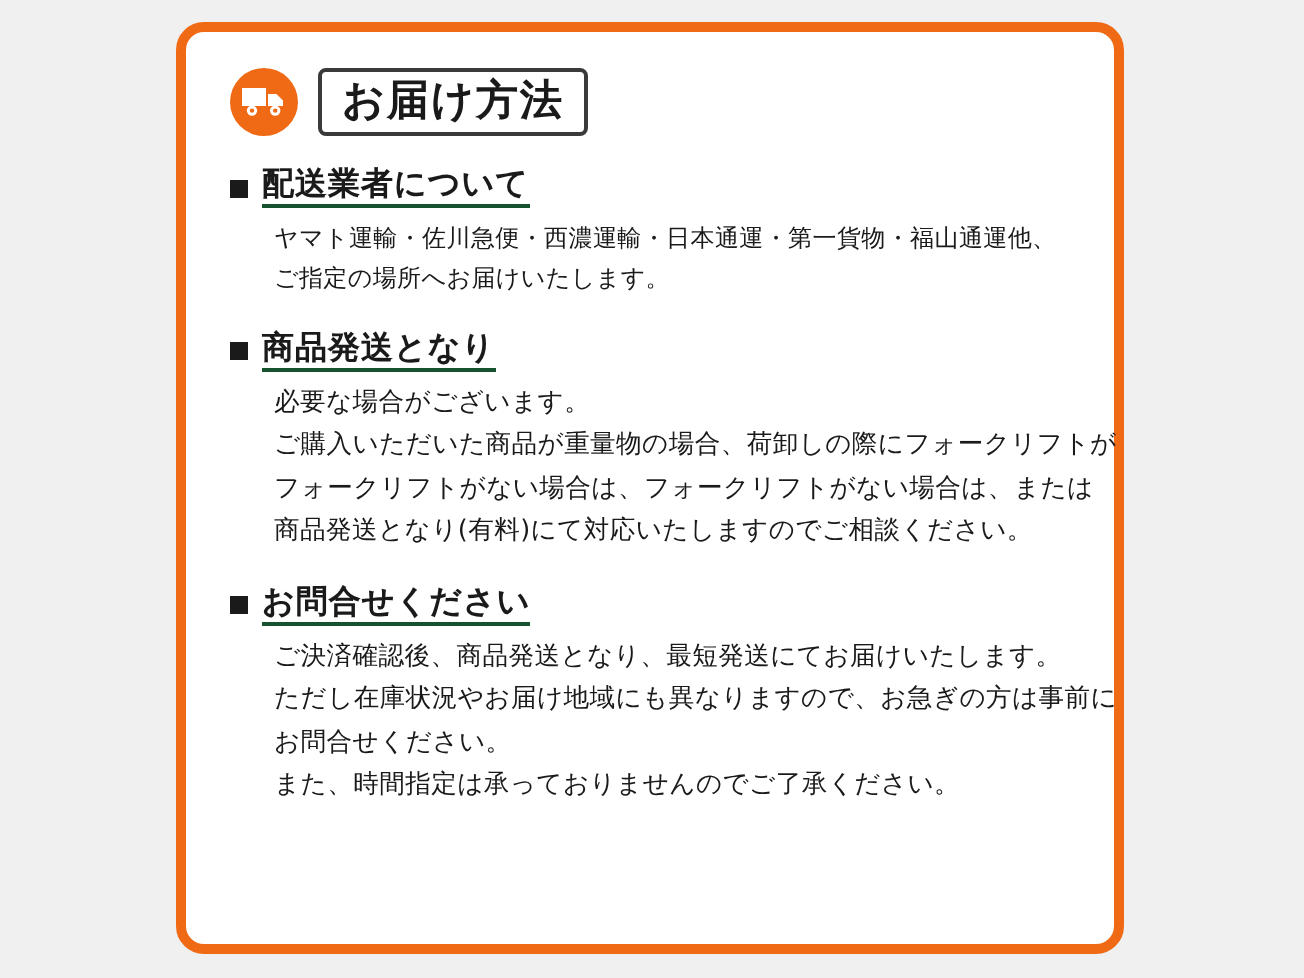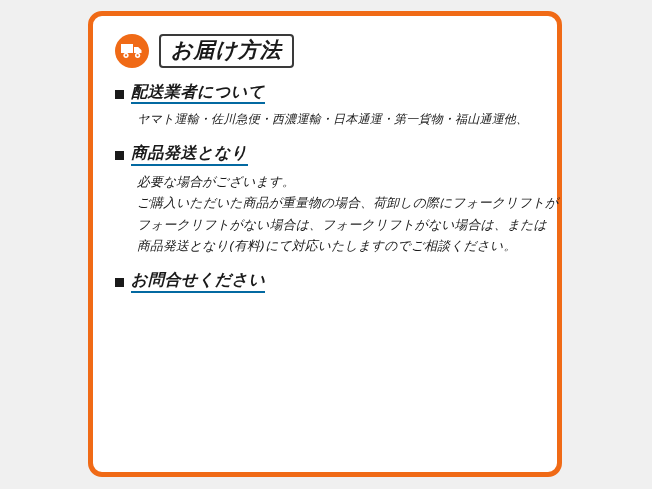--- a/index.html
+++ b/index.html
@@ -28,21 +28,20 @@
     width: 474px;
     height: 466px;
     background: #ffffff;
     border: 5px solid #f06a16;
     border-radius: 14px;
     box-sizing: border-box;
   }
 
   .card-inner {
     padding: 18px 22px 10px 22px;
-    font-style: italic;
   }
 
   
   .title-row {
     display: flex;
     align-items: center;
     gap: 10px;
     margin-bottom: 14px;
   }
 
@@ -89,21 +88,21 @@
     background: #1a1a1a;
     flex: 0 0 auto;
     position: relative;
     top: 1px;
   }
   .section-title {
     font-size: 16px;
     font-weight: bold;
     color: #1a1a1a;
     letter-spacing: 0.5px;
-    border-bottom: 2px solid #0369a1;
+    border-bottom: 2px solid #14532d;
     padding-bottom: 1px;
     line-height: 1.2;
   }
 
   .body-lines {
     padding-left: 22px;
   }
   .body-line {
     font-size: 12px;
     color: #1a1a1a;
@@ -139,20 +138,21 @@
         </div>
       </div>
 
       <div class="section">
         <div class="section-head">
           <span class="sq"></span>
           <span class="section-title">配送業者について</span>
         </div>
         <div class="body-lines">
           <div class="body-line">ヤマト運輸・佐川急便・西濃運輸・日本通運・第一貨物・福山通運他、</div>
+          <div class="body-line">ご指定の場所へお届けいたします。</div>
         </div>
       </div>
 
       <div class="section">
         <div class="section-head">
           <span class="sq"></span>
           <span class="section-title">商品発送となり</span>
         </div>
         <div class="body-lines">
           <div class="body-line sm">必要な場合がございます。</div>
@@ -160,18 +160,24 @@
           <div class="body-line sm">フォークリフトがない場合は、フォークリフトがない場合は、または</div>
           <div class="body-line sm">商品発送となり(有料)にて対応いたしますのでご相談ください。</div>
         </div>
       </div>
 
       <div class="section">
         <div class="section-head">
           <span class="sq"></span>
           <span class="section-title">お問合せください</span>
         </div>
+        <div class="body-lines">
+          <div class="body-line sm">ご決済確認後、商品発送となり、最短発送にてお届けいたします。</div>
+          <div class="body-line sm">ただし在庫状況やお届け地域にも異なりますので、お急ぎの方は事前に</div>
+          <div class="body-line sm">お問合せください。</div>
+          <div class="body-line sm">また、時間指定は承っておりませんのでご了承ください。</div>
+        </div>
       </div>
 
     </div>
   </div>
 
 </div>
 
 </body></html>

